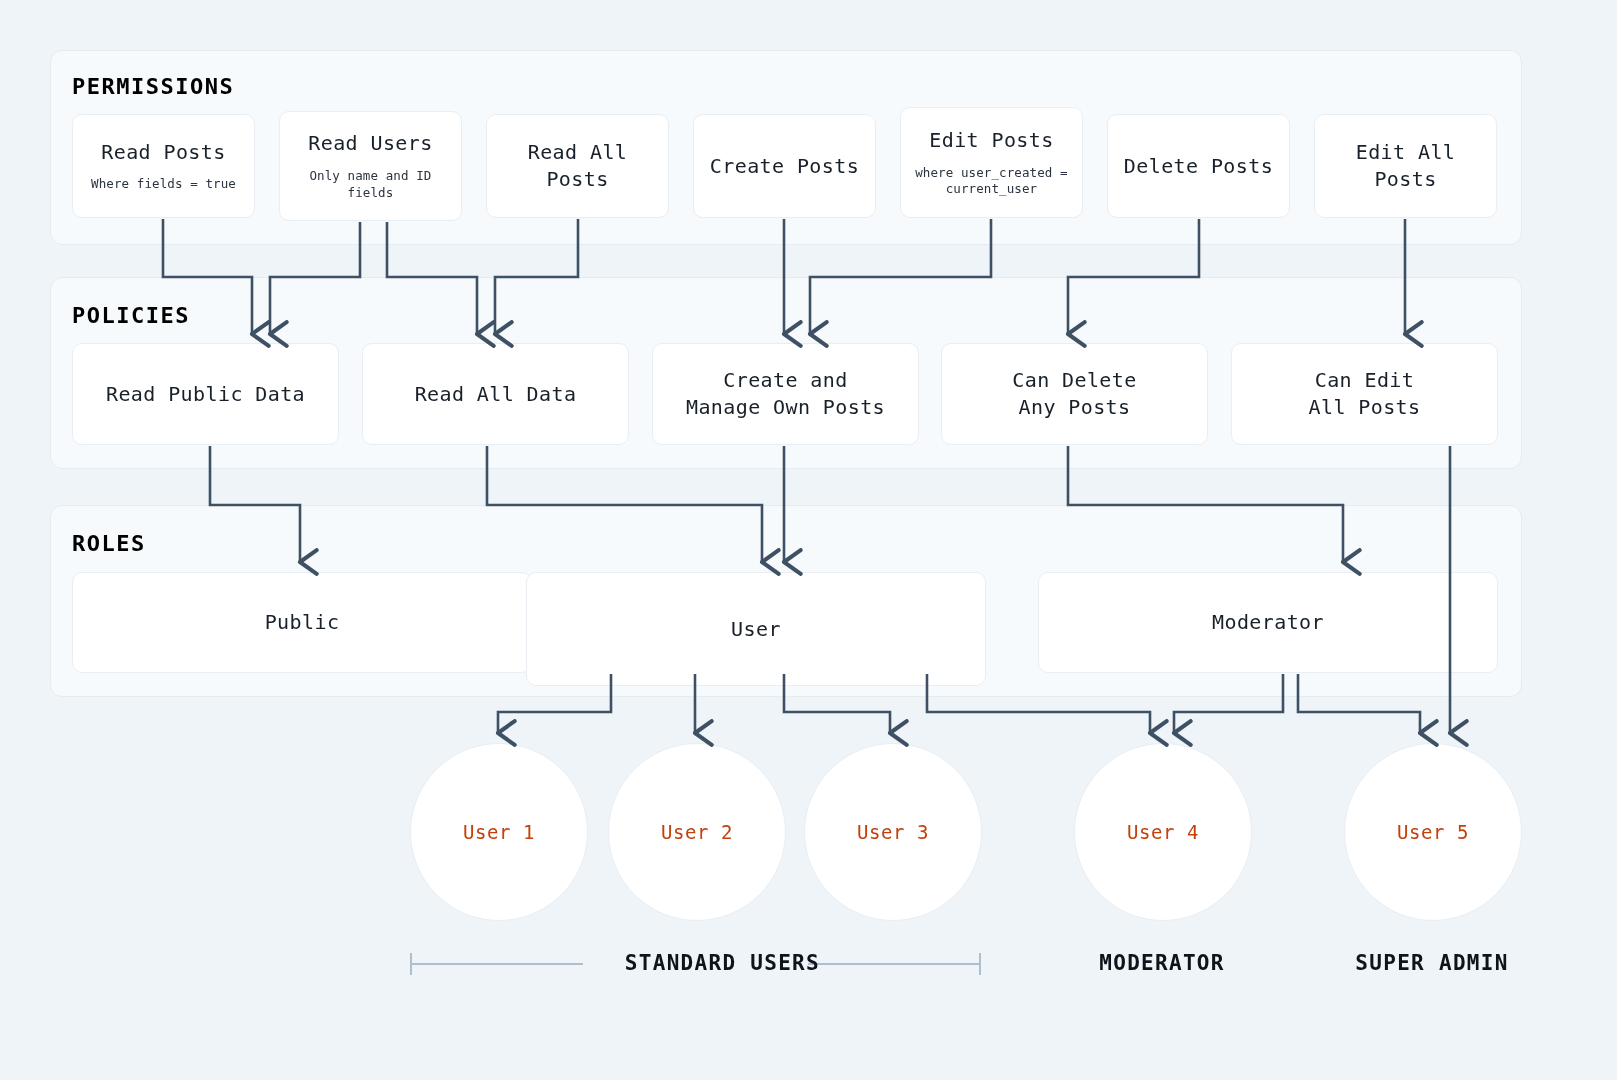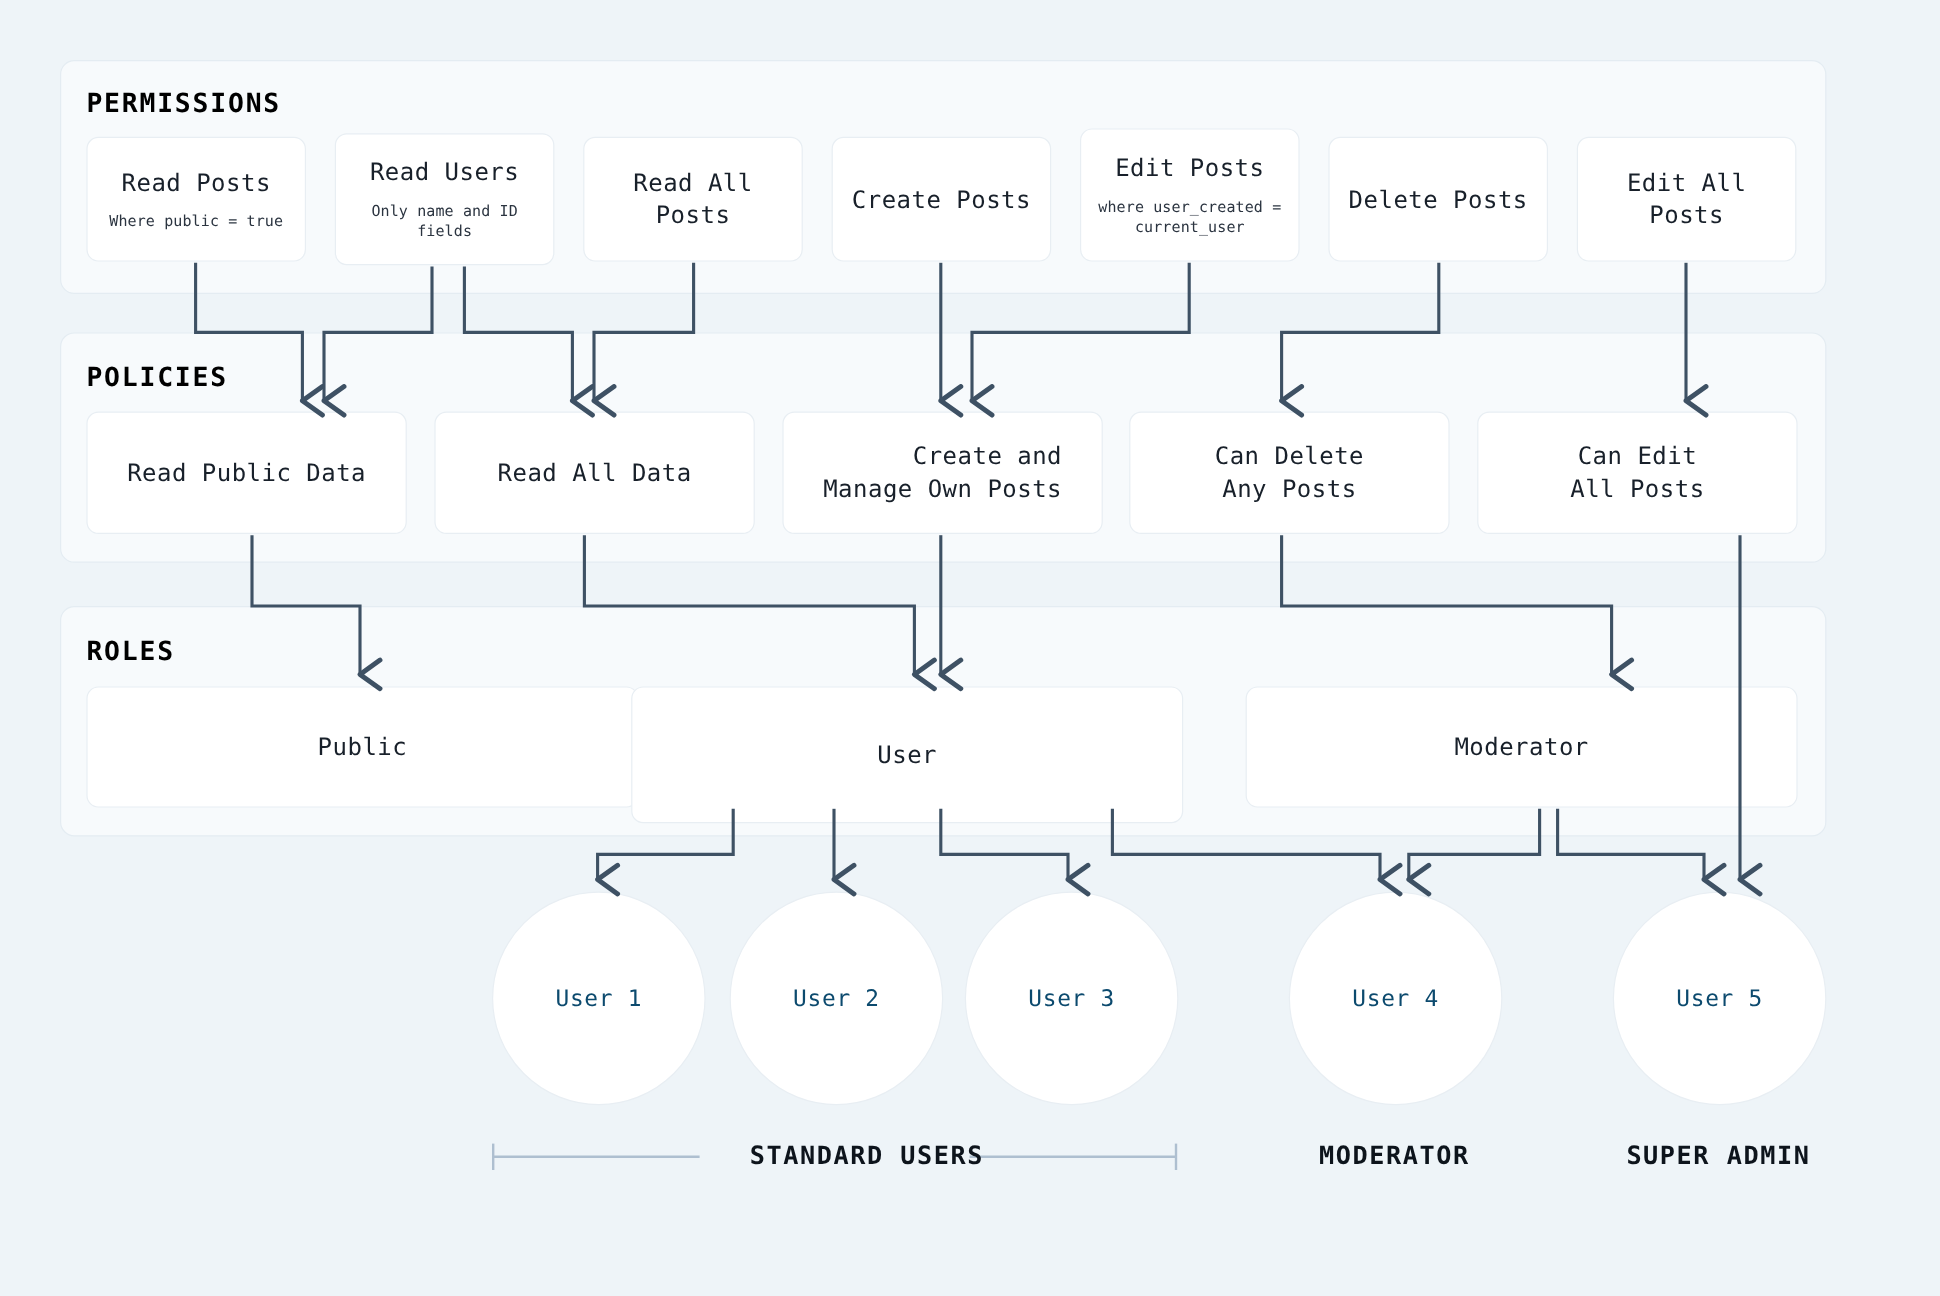--- a/index.html
+++ b/index.html
@@ -61,21 +61,21 @@
   }
   .circle{
     position:absolute;
     background:#ffffff;
     border:1px solid #e8eef3;
     border-radius:50%;
     display:flex;align-items:center;justify-content:center;
     z-index:3;
     font-family:"DejaVu Sans Mono", monospace;
     font-size:19px;
-    color:#0c4a6e;
+    color:#c2410c;
     letter-spacing:0.6px;
   }
   .grouplabel{
     position:absolute;
     font-family:"DejaVu Sans Mono", monospace;
     font-size:21px;
     font-weight:700;
     letter-spacing:1.3px;
     color:#0d141c;
     text-align:center;
@@ -91,21 +91,21 @@
   <div class="panel" style="left:50px;top:50px;width:1470px;height:193px;"></div>
   <div class="panel" style="left:50px;top:277px;width:1470px;height:190px;"></div>
   <div class="panel" style="left:50px;top:505px;width:1470px;height:190px;"></div>
 
   <div class="panel-title" style="left:72px;top:74px;">PERMISSIONS</div>
   <div class="panel-title" style="left:72px;top:303px;">POLICIES</div>
   <div class="panel-title" style="left:72px;top:531px;">ROLES</div>
 
   <div class="card" style="left:72px;top:114px;width:183px;height:104px;">
     <div class="t">Read Posts</div>
-    <div class="sub">Where public = true</div>
+    <div class="sub">Where fields = true</div>
   </div>
   <div class="card" style="left:279px;top:111px;width:183px;height:110px;">
     <div class="t">Read Users</div>
     <div class="sub">Only name and ID fields</div>
   </div>
   <div class="card" style="left:486px;top:114px;width:183px;height:104px;">
     <div class="t">Read All Posts</div>
   </div>
   <div class="card" style="left:693px;top:114px;width:183px;height:104px;text-align:center;">
     <div class="t">Create Posts</div>
@@ -121,21 +121,21 @@
   <div class="card" style="left:1314px;top:114px;width:183px;height:104px;">
     <div class="t">Edit All Posts</div>
   </div>
 
   <div class="card" style="left:72px;top:343px;width:267px;height:102px;">
     <div class="t">Read Public Data</div>
   </div>
   <div class="card" style="left:362px;top:343px;width:267px;height:102px;">
     <div class="t">Read All Data</div>
   </div>
-  <div class="card" style="left:652px;top:343px;width:267px;height:102px;text-align:right;">
+  <div class="card" style="left:652px;top:343px;width:267px;height:102px;">
     <div class="t">Create and
 Manage Own Posts</div>
   </div>
   <div class="card" style="left:941px;top:343px;width:267px;height:102px;">
     <div class="t">Can Delete
 Any Posts</div>
   </div>
   <div class="card" style="left:1231px;top:343px;width:267px;height:102px;">
     <div class="t">Can Edit
 All Posts</div>

